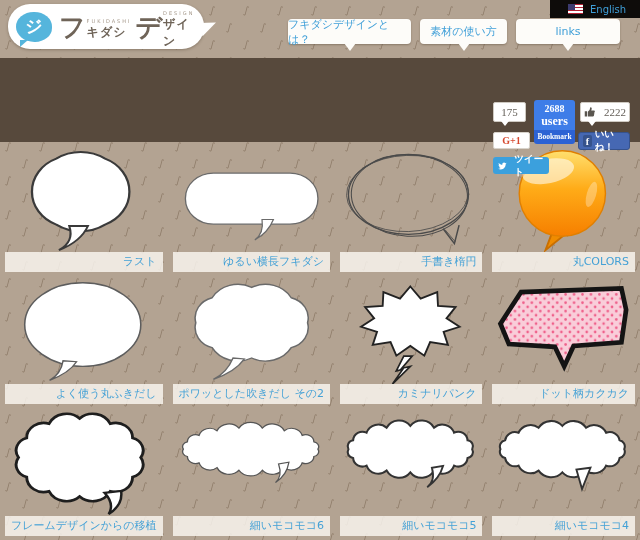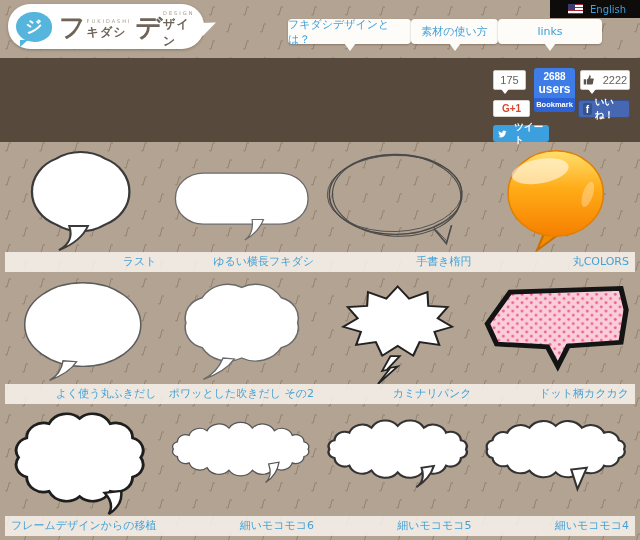--- a/index.html
+++ b/index.html
@@ -27,32 +27,32 @@
   .logo-en { font-size:5px; letter-spacing:2px; color:#a5988a; }
   .logo-kana { font-size:12px; font-weight:bold; letter-spacing:1px; }
 
   .lang-bar { position:absolute; right:0; top:0; width:90px; height:18px; background:#0e0c0a;
           display:flex; align-items:center; gap:7px; padding-left:18px; cursor:pointer; }
   .flag { position:relative; width:15px; height:10px; flex:0 0 auto;
           background:repeating-linear-gradient(180deg,#b22234 0 1.4px,#fff 1.4px 2.85px); }
   .flag-canton { position:absolute; left:0; top:0; width:7px; height:5.5px; background:#3c3b6e; }
   .lang-label { color:#3f9fd8; font-size:10px; }
 
-  .nav { position:absolute; left:288px; top:19px; display:flex; }
+  .nav { position:absolute; left:288px; top:19px; display:flex; gap:9px; }
   .nav-btn { position:relative; height:25px; background:#fdfcf9; border-radius:4px;
           color:#3f9fd8; font-size:11px; display:flex; align-items:center; justify-content:center;
           box-shadow:0 1px 2px rgba(60,45,30,.35); cursor:pointer; }
   .nav-btn::after { content:""; position:absolute; bottom:-7px; left:50%; margin-left:-6px;
           border:6px solid transparent; border-top:8px solid #fdfcf9; border-bottom:0; }
   .nav-btn.w1 { width:123px; } .nav-btn.w2 { width:87px; } .nav-btn.w3 { width:104px; }
 
   
   .intro-band { height:84px; background:#57493c; display:flex; padding:9px 8px 0 8px; }
   .intro-text { width:482px; color:#ddd5c9; font-size:11px; line-height:1.6; }
-  .social { margin-left:auto; width:142px; position:relative; font-family:Liberation Sans, sans-serif; }
+  .social { margin-left:auto; width:142px; position:relative; font-family:Liberation Serif, serif;margin-top:32px; }
   .count-box { position:absolute; background:#fff; border:1px solid #cfcac2; border-radius:2px;
           color:#66615a; font-size:11px; display:flex; align-items:center; justify-content:center; }
   .count-box::after { content:""; position:absolute; left:7px; bottom:-5px;
           border:4px solid transparent; border-top:5px solid #fff; border-bottom:0; }
   .gp-count { left:3px; top:3px; width:33px; height:20px; }
   .gp-btn { position:absolute; left:3px; top:33px; width:37px; height:17px; background:#fff;
           border:1px solid #d8d3cb; border-radius:2px; color:#d6492f; font-size:10px; font-weight:bold;
           display:flex; align-items:center; justify-content:center; cursor:pointer; }
   .hatena { position:absolute; left:44px; top:1px; width:41px; cursor:pointer; }
   .hatena-count { background:#3e7de8; border-radius:3px 3px 0 0; color:#fff; text-align:center;
@@ -64,21 +64,21 @@
   .fb-btn { position:absolute; left:88px; top:33px; height:18px; width:52px; background:#4668b3;
           border:1px solid #36528c; border-radius:3px; color:#fff; font-size:9.5px; font-weight:bold;
           display:flex; align-items:center; gap:3px; padding:0 4px; cursor:pointer; }
   .fb-f { background:#36528c; width:11px; height:12px; border-radius:2px; display:flex;
           align-items:center; justify-content:center; font-size:10px; }
   .tw-btn { position:absolute; left:3px; top:58px; height:17px; width:56px; background:#3ba0dd;
           border-radius:3px; color:#fff; font-size:9.5px; font-weight:bold; display:flex;
           align-items:center; gap:7px; padding:0 5px; cursor:pointer; }
 
   
-  .gallery { padding:6px 5px 0; display:grid; grid-template-columns:repeat(4,1fr); gap:8px 0; }
+  .gallery { padding:6px 5px 0; display:grid; grid-template-columns:repeat(4,1fr); gap:8px 10px; }
   .card { cursor:pointer; }
   .bubble-area { height:104px; }
   .bubble-area svg { display:block; width:100%; height:104px; }
   .card-label { height:20px; background:rgba(251,248,241,.82); font-size:11px; color:#44a1d6;
           text-align:right; padding:0 6px; line-height:20px; white-space:nowrap; overflow:hidden; }
 </style>
 </head>
 <body>
 
 <svg class="bg-pattern" width="640" height="540">

